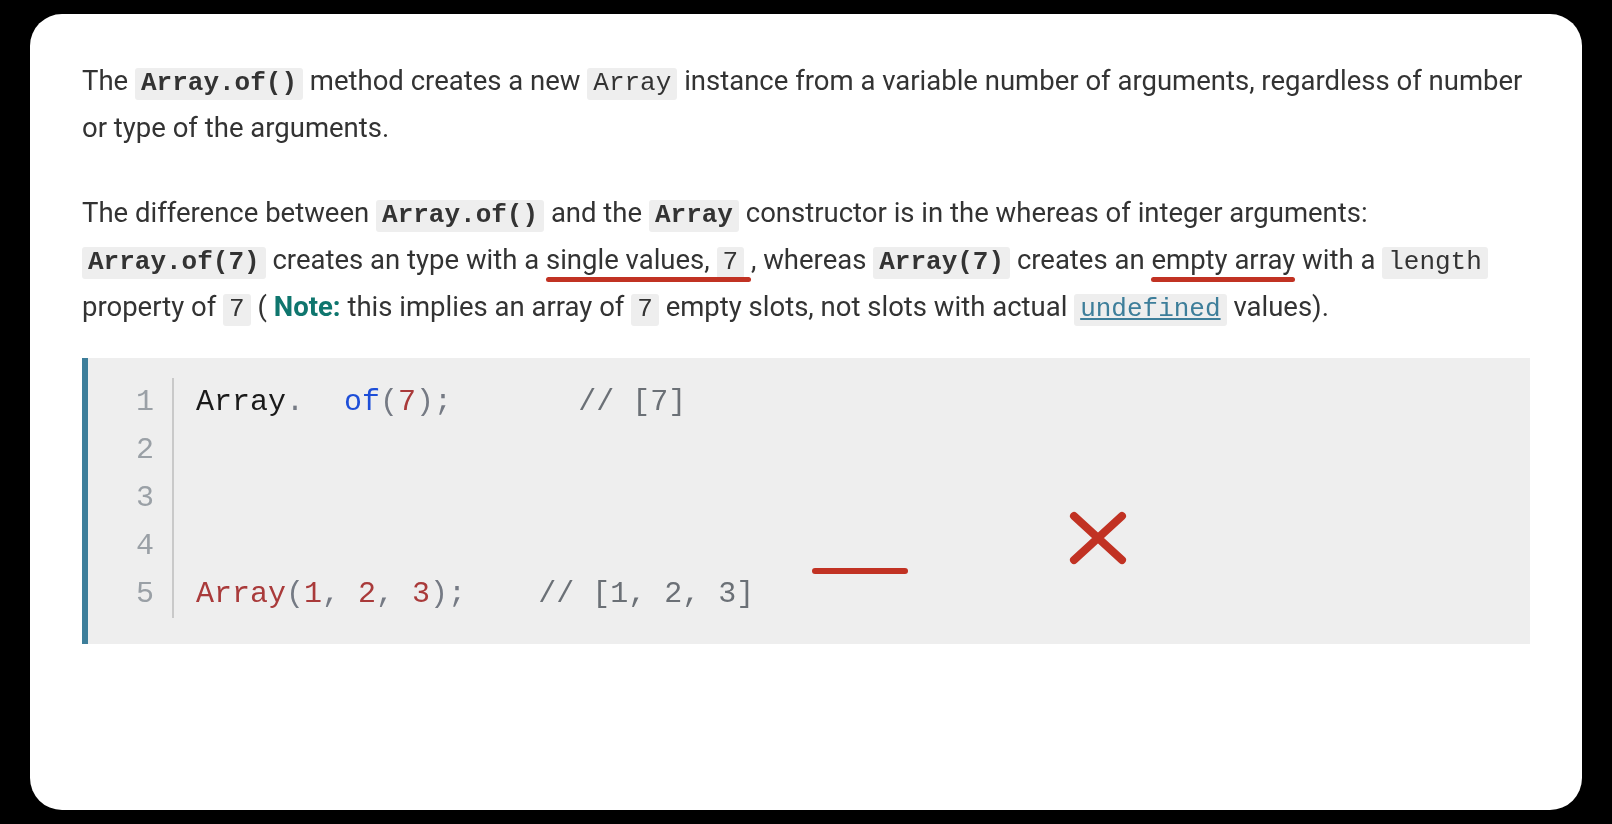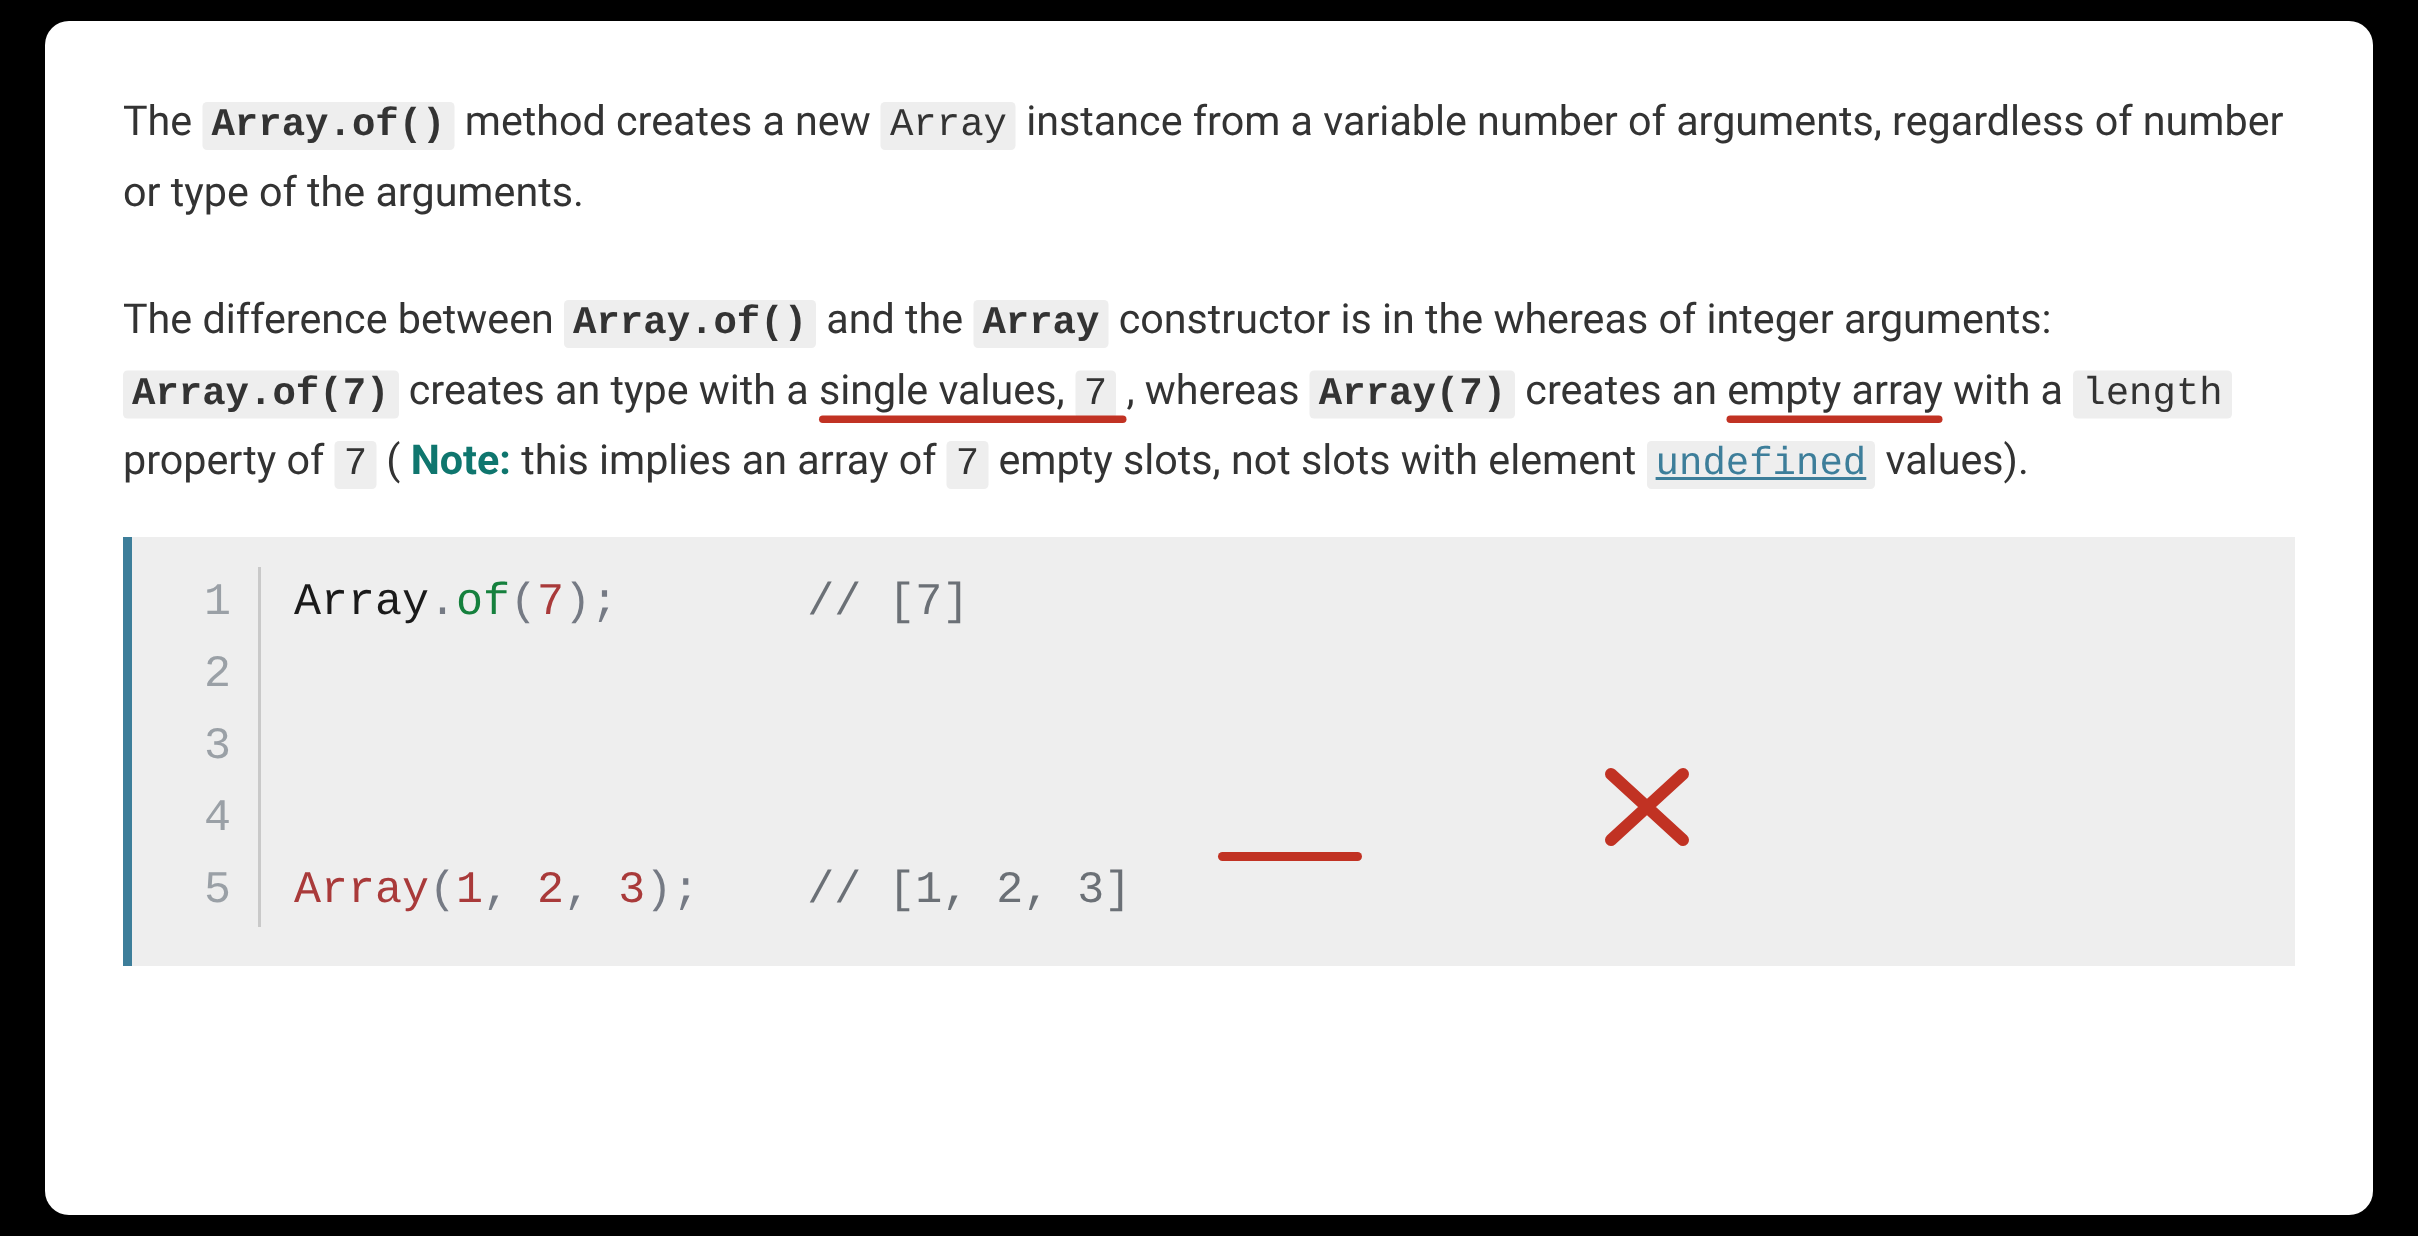--- a/index.html
+++ b/index.html
@@ -14,21 +14,21 @@
     position: relative;
     background: #000;
     overflow: hidden;
     box-sizing: border-box;
     padding: 14px 30px;
   }
   .card {
     width: 100%;
     height: 100%;
     background: #fff;
-    border-radius: 16px;
+    border-radius: 32px;
     box-sizing: border-box;
     padding: 44px 52px 40px 52px;
     box-shadow: 0 0 0 1px rgba(0,0,0,0.05), 0 6px 40px rgba(0,0,0,0.35);
     overflow: hidden;
     position: relative;
   }
   p.doc {
     margin: 0 0 38px 0;
     font-size: 27.5px;
     line-height: 1.7;
@@ -93,21 +93,21 @@
     border-right: 2px solid #c9c9c9;
     user-select: none;
     flex: 0 0 auto;
   }
   .cc {
     padding-left: 22px;
     white-space: pre;
     position: relative;
   }
   .tk-obj   { color: #1a1a1a; }
-  .tk-prop  { color: #15803d; }
+  .tk-prop  { color: #1d4ed8; margin-left: 40px; }
   .tk-punc  { color: #757a84; }
   .tk-num   { color: #a93a3a; }
   .tk-call  { color: #a93a3a; }  
   .tk-comm  { color: #6b7076; }
 
   
   .anno-x {
     position: absolute;
     width: 60px; height: 60px;
     color: #c13223;
@@ -149,21 +149,21 @@
       <span> creates an </span>
       <span class="ul-red">empty array</span>
       <span> with a </span>
       <span class="ul-red">
         <code class="inline">length</code><span> property of </span><code class="inline">7</code>
       </span>
       <span> (</span>
       <strong>Note:</strong>
       <span> this implies an array of </span>
       <code class="inline">7</code>
-      <span> empty slots, not slots with element </span>
+      <span> empty slots, not slots with actual </span>
       <a class="link"><code class="inline">undefined</code></a>
       <span> values).</span>
 
       
       <svg class="squiggle" viewBox="0 0 60 50" style="left:400px; top:180px;">
         <path d="M6 18 C 14 4, 40 2, 44 18 C 47 30, 30 36, 24 26 C 20 19, 30 12, 38 20 L 52 40" fill="none" stroke="currentColor" stroke-width="7" stroke-linecap="round" stroke-linejoin="round"></path>
       </svg>
     </p>
 
     <div class="codeblock">

